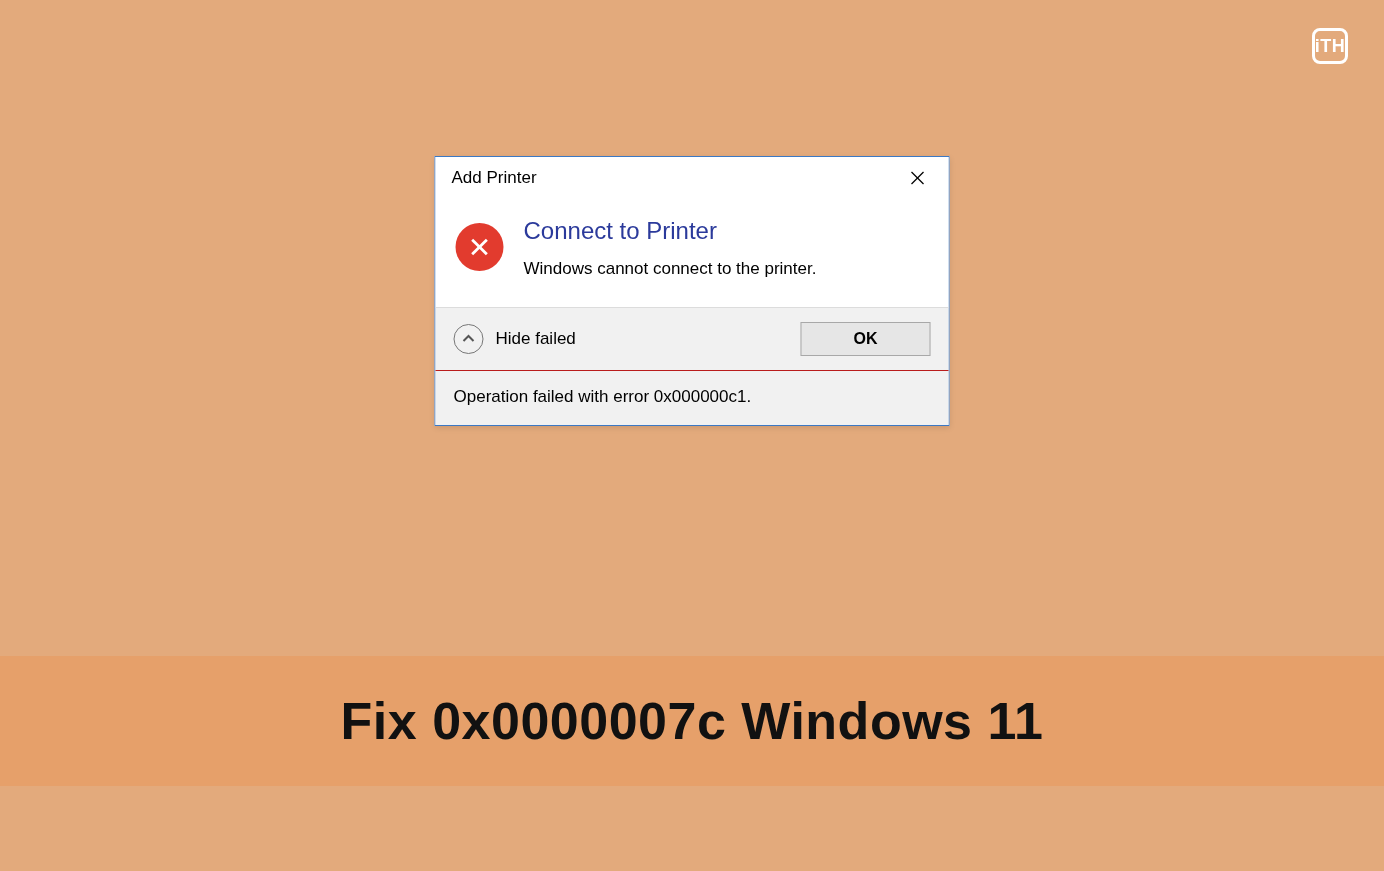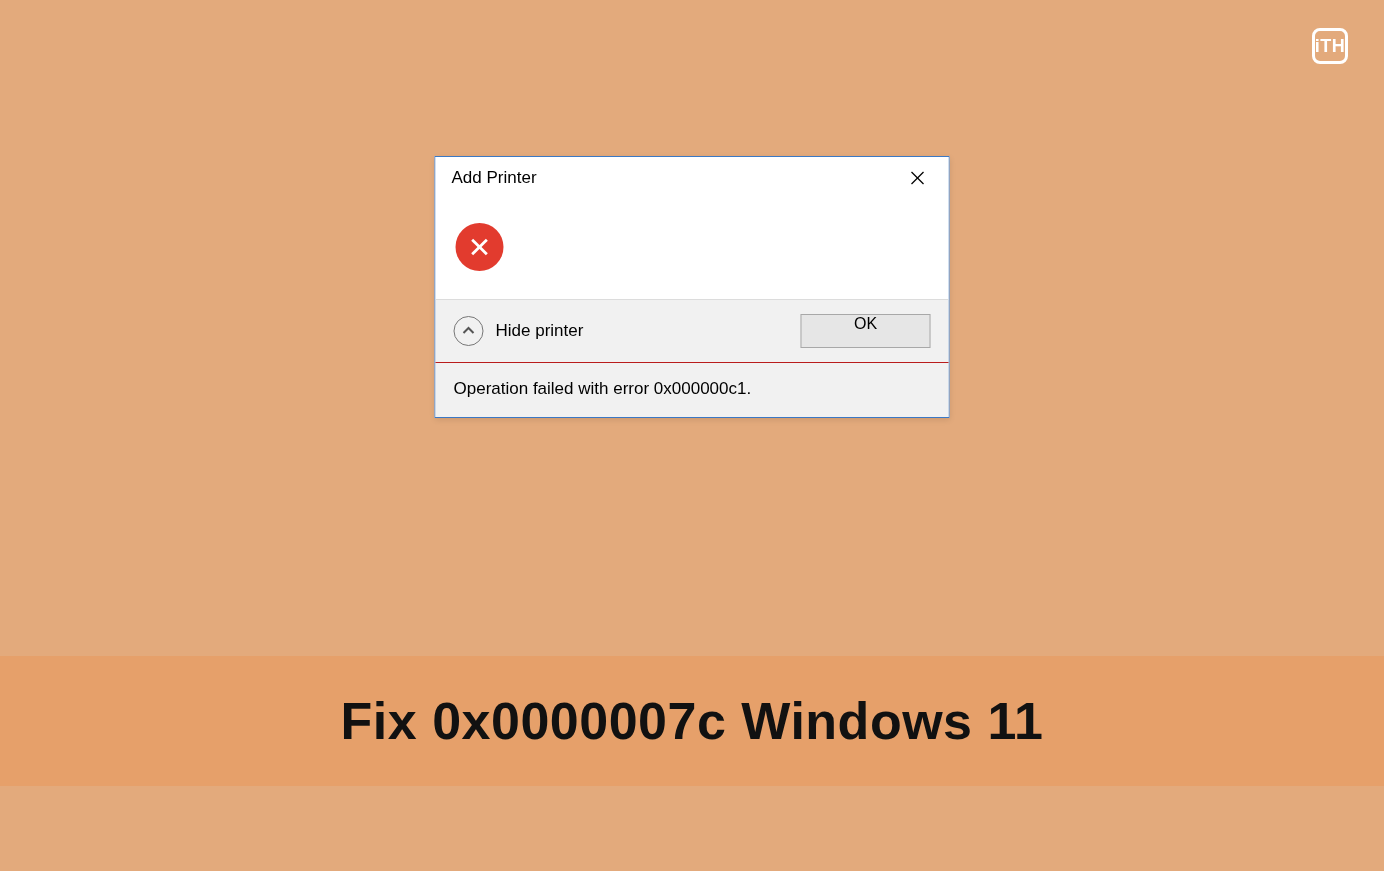--- a/index.html
+++ b/index.html
@@ -123,21 +123,21 @@
     display:flex; align-items:center; justify-content:center;
   }
   .chev svg { width:14px; height:14px; stroke:#555; stroke-width:2; fill:none; }
   .okbtn {
     margin-left:auto;
     width: 130px; height: 34px;
     background:#e6e6e6;
     border:1px solid #a8a8a8;
     font-size:16px;
     cursor:pointer;
-    display:flex; align-items:flex-start; justify-content:center;
+    display:flex; align-items:center; justify-content:center;font-weight:bold;
   }
   .detailsrow {
     background:#f1f1f1;
     border-top:1px solid #b91c1c;
     padding: 16px 18px 18px 18px;
     font-size:17px;
     color:#000;
   }
 </style>
 </head>
@@ -160,30 +160,34 @@
       </div>
     </div>
 
     <div class="body">
       <div class="erricon">
         <svg viewBox="0 0 24 24">
             <line x1="4" y1="4" x2="20" y2="20"></line>
             <line x1="20" y1="4" x2="4" y2="20"></line>
           </svg>
       </div>
+      <div class="bodytext">
+        <div class="heading">Connect to Printer</div>
+        <div class="message">Windows cannot connect to the printer.</div>
+      </div>
     </div>
 
     <div class="actionsrow">
       <div class="toggle">
         <span class="chev">
           <svg viewBox="0 0 14 14">
               <polyline points="2,9 7,4 12,9"></polyline>
             </svg>
         </span>
-        <span>Hide printer</span>
+        <span>Hide failed</span>
       </div>
       <div class="okbtn">
         <span>OK</span>
       </div>
     </div>
 
     <div class="detailsrow">
       <span>Operation failed with error 0x000000c1.</span>
     </div>
   </div>

